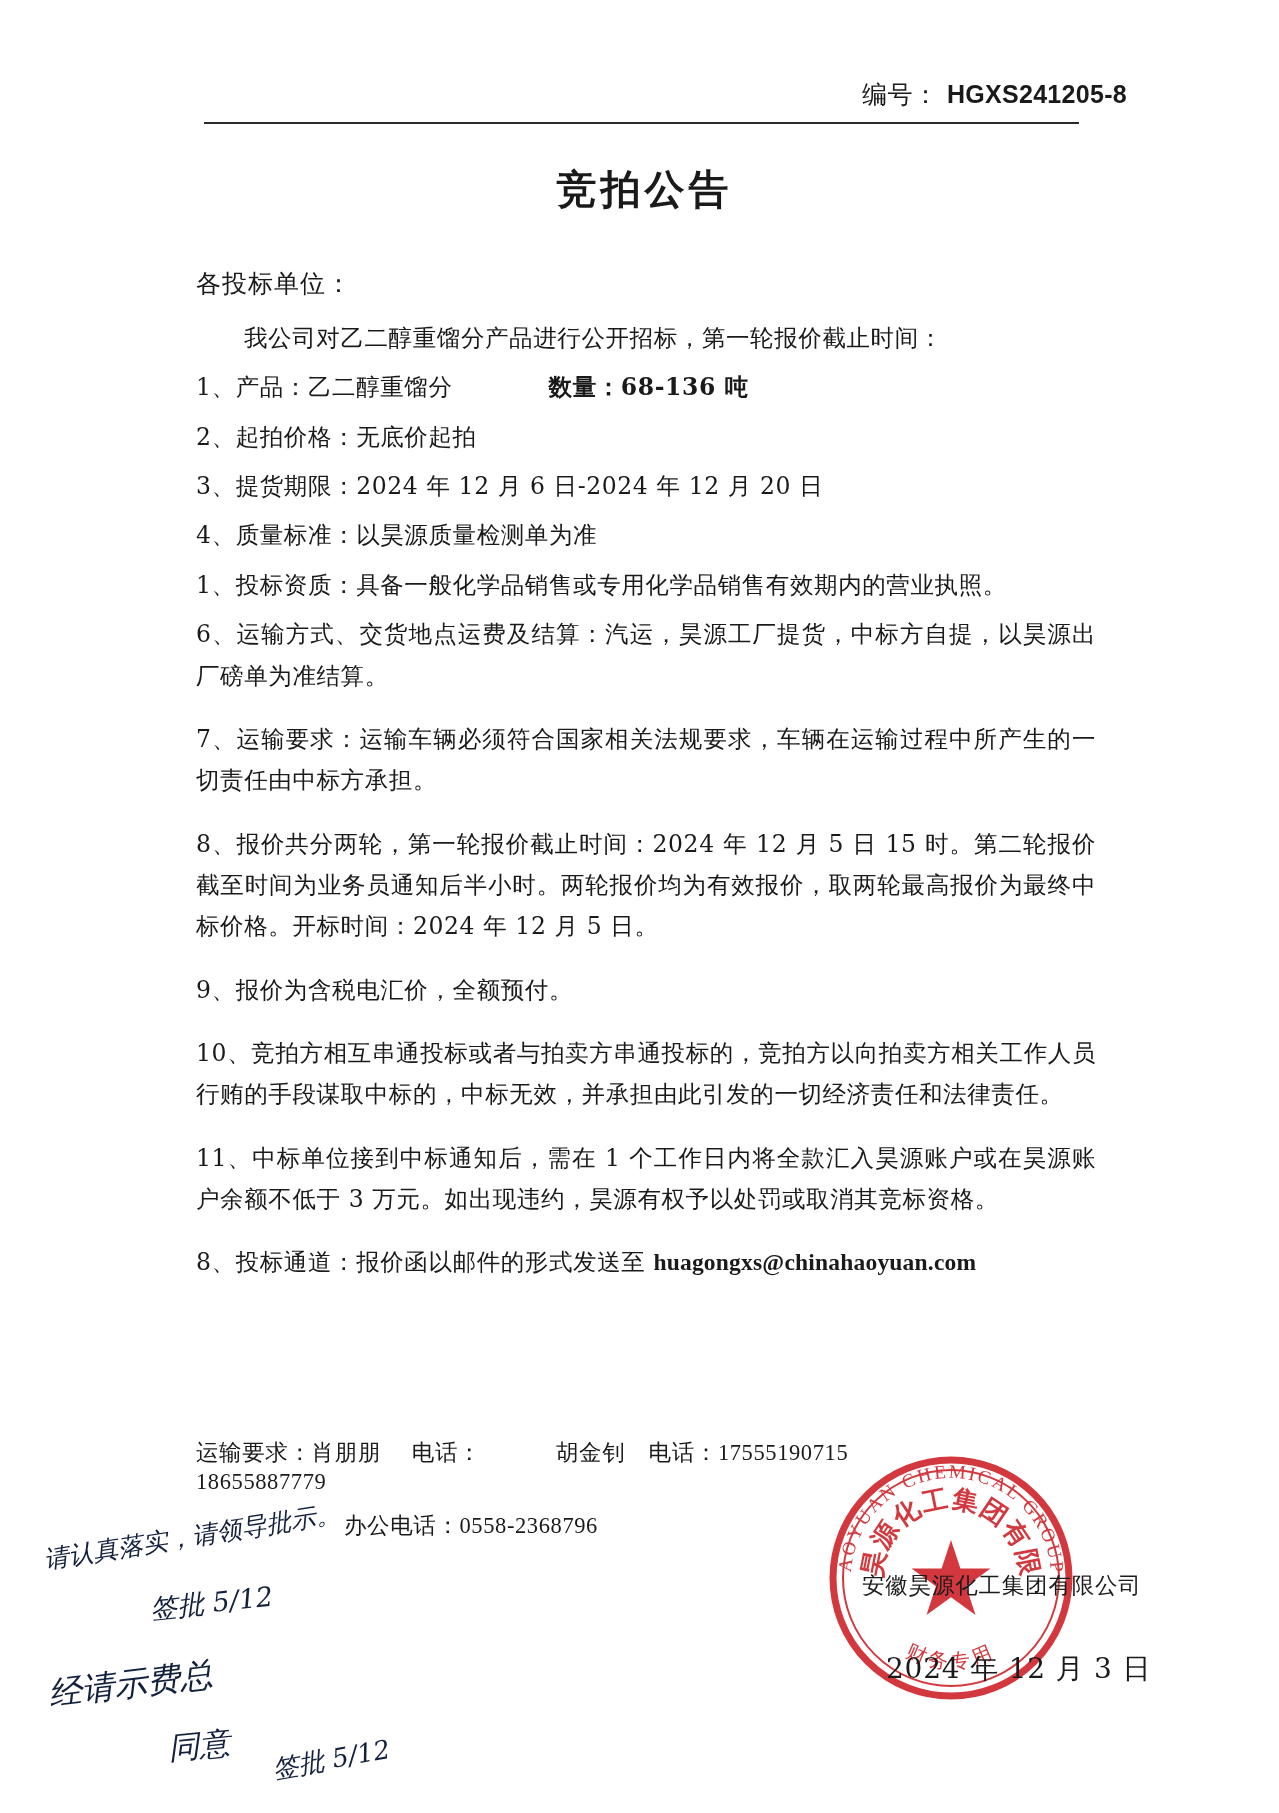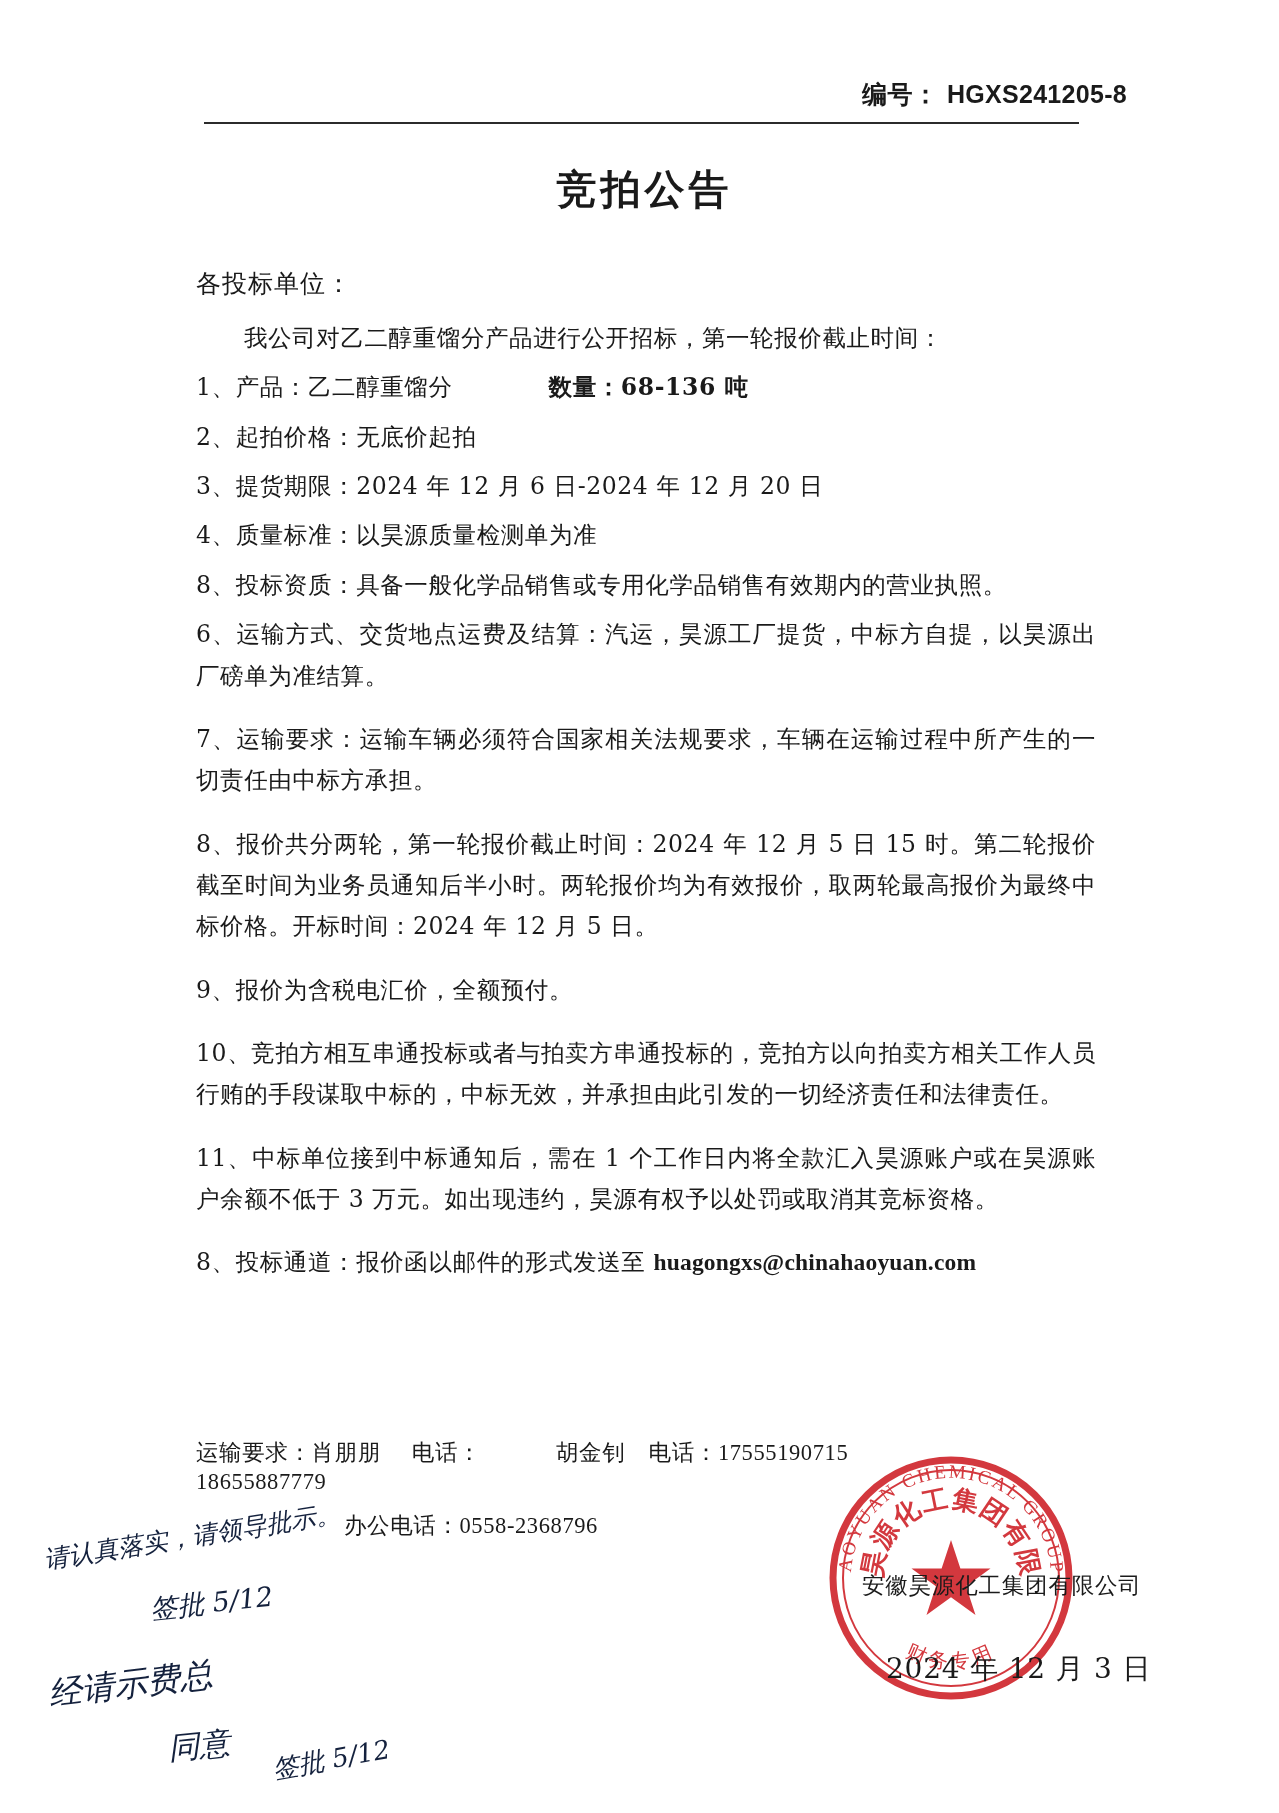--- a/index.html
+++ b/index.html
@@ -27,21 +27,21 @@
     top: 78px;
     left: 0;
     width: 100%;
     text-align: right;
     padding-right: 152px;
     font-size: 25px;
     letter-spacing: 0.5px;
   }
   .doc-number-label {
     font-family: "DejaVu Serif", "Liberation Serif", serif;
-    font-weight: 700;
+    font-weight: 400;
   }
   .doc-number-value {
     font-family: "Liberation Sans", sans-serif;
     font-weight: 700;
     letter-spacing: 0.3px;
   }
   .header-rule {
     position: absolute;
     top: 122px;
     left: 204px;
@@ -183,21 +183,21 @@
 
     <p class="para indent">我公司对乙二醇重馏分产品进行公开招标，第一轮报价截止时间：</p>
 
     <p class="para">
       <span>1、产品：乙二醇重馏分</span><span class="num-qty">数量：68-136 吨</span>
     </p>
 
     <p class="para">2、起拍价格：无底价起拍</p>
     <p class="para">3、提货期限：2024 年 12 月 6 日-2024 年 12 月 20 日</p>
     <p class="para">4、质量标准：以昊源质量检测单为准</p>
-    <p class="para">8、投标资质：具备一般化学品销售或专用化学品销售有效期内的营业执照。</p>
+    <p class="para">1、投标资质：具备一般化学品销售或专用化学品销售有效期内的营业执照。</p>
     <p class="para">6、运输方式、交货地点运费及结算：汽运，昊源工厂提货，中标方自提，以昊源出厂磅单为准结算。</p>
     <p class="para gap">7、运输要求：运输车辆必须符合国家相关法规要求，车辆在运输过程中所产生的一切责任由中标方承担。</p>
     <p class="para gap">8、报价共分两轮，第一轮报价截止时间：2024 年 12 月 5 日 15 时。第二轮报价截至时间为业务员通知后半小时。两轮报价均为有效报价，取两轮最高报价为最终中标价格。开标时间：2024 年 12 月 5 日。</p>
     <p class="para gap">9、报价为含税电汇价，全额预付。</p>
     <p class="para gap">10、竞拍方相互串通投标或者与拍卖方串通投标的，竞拍方以向拍卖方相关工作人员行贿的手段谋取中标的，中标无效，并承担由此引发的一切经济责任和法律责任。</p>
     <p class="para gap">11、中标单位接到中标通知后，需在 1 个工作日内将全款汇入昊源账户或在昊源账户余额不低于 3 万元。如出现违约，昊源有权予以处罚或取消其竞标资格。</p>
 
     <p class="para gap">
       <span>8、投标通道：报价函以邮件的形式发送至 </span><span class="email">huagongxs@chinahaoyuan.com</span>
     </p>

